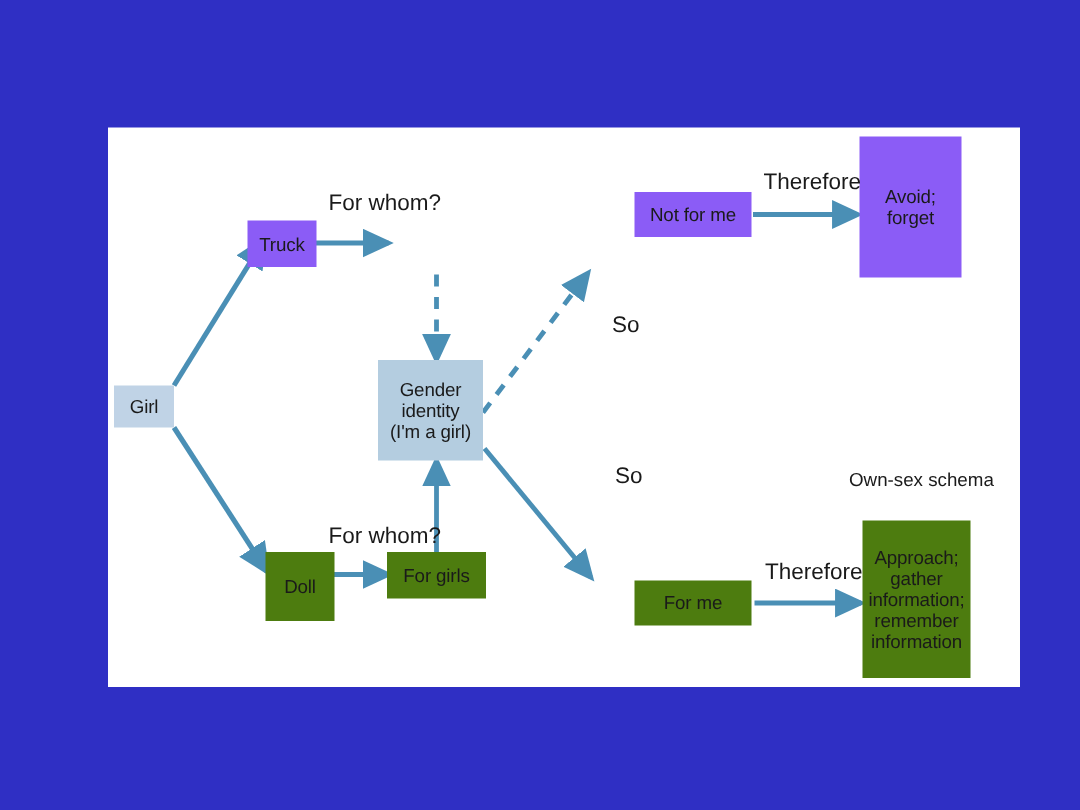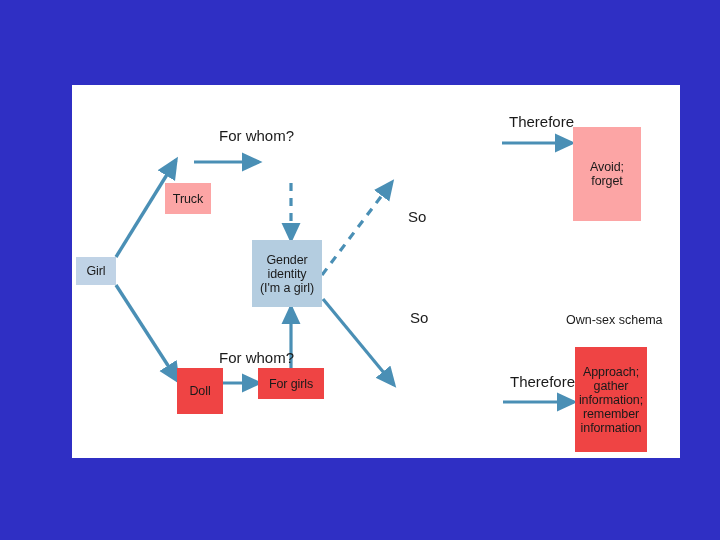--- a/index.html
+++ b/index.html
@@ -42,23 +42,23 @@
     align-items: center;
     justify-content: center;
     text-align: center;
     color: #1a1a1a;
     font-family: "Liberation Sans", sans-serif;
     font-size: 12.5px;
     line-height: 14px;
     letter-spacing: -0.1px;
     white-space: pre-line;
   }
-  .node.green { background: #fca5a5; margin-top: 36px; }
+  .node.green { background: #8b5cf6; }
   .node.blue  { background: #b4cde0; }
-  .node.gold  { background: #ef4444; }
+  .node.gold  { background: #4d7c0f; }
   .node.bluelite { background: #c0d3e6; }
 
   .edge-label {
     position: absolute;
     color: #1a1a1a;
     font-family: "Liberation Sans", sans-serif;
     font-size: 15px;
     line-height: 14px;
     white-space: nowrap;
   }
@@ -142,26 +142,32 @@
     <div class="node gold" style="left:186px; top:283px; width:66px; height:31px;">
       <span>For girls</span>
     </div>
 
     <div class="node blue" style="left:180px; top:155px; width:70px; height:67px;">
       <span>Gender
 identity
 (I'm a girl)</span>
     </div>
 
+    <div class="node green" style="left:351px; top:43px; width:78px; height:30px;">
+      <span>Not for me</span>
+    </div>
 
     <div class="node green" style="left:501px; top:6px; width:68px; height:94px;">
       <span>Avoid;
 forget</span>
     </div>
 
+    <div class="node gold" style="left:351px; top:302px; width:78px; height:30px;">
+      <span>For me</span>
+    </div>
 
     <div class="node gold" style="left:503px; top:262px; width:72px; height:105px;">
       <span>Approach;
 gather
 information;
 remember
 information</span>
     </div>
 
     <div class="edge-label" style="left:147px; top:44px;">

